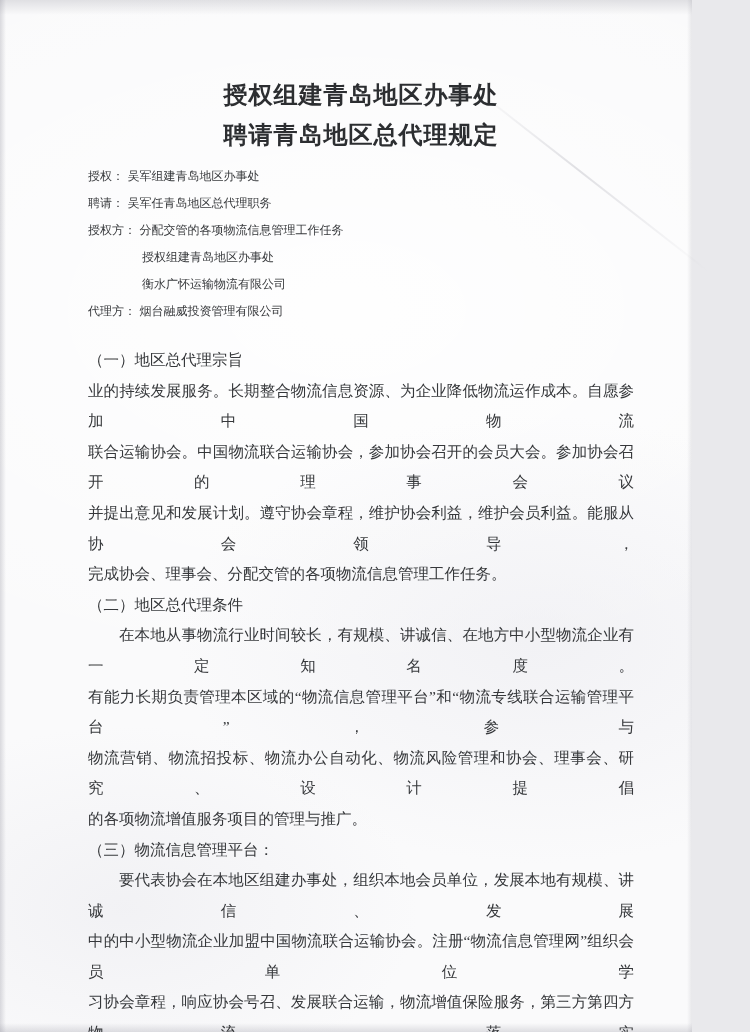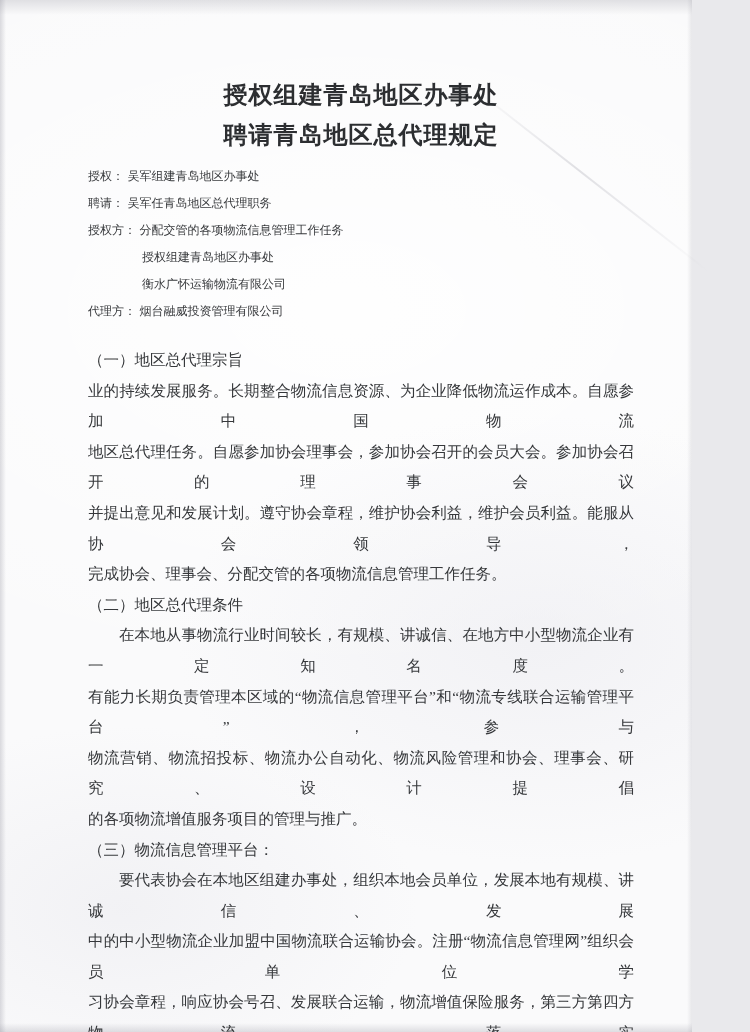--- a/index.html
+++ b/index.html
@@ -80,21 +80,21 @@
         <div class="pre-line"><span class="pre-label">代理方：</span><span class="pre-text">烟台融威投资管理有限公司</span></div>
       </div>
 
     <div class="body-text">
 
         <div class="body-line heading">（一）地区总代理宗旨</div>
 
 
         <div class="body-line fill">业的持续发展服务。长期整合物流信息资源、为企业降低物流运作成本。自愿参加中国物流</div>
 
-        <div class="body-line fill">地区总代理任务。自愿参加协会理事会，参加协会召开的会员大会。参加协会召开的理事会议</div>
+        <div class="body-line fill">联合运输协会。中国物流联合运输协会，参加协会召开的会员大会。参加协会召开的理事会议</div>
 
         <div class="body-line fill">并提出意见和发展计划。遵守协会章程，维护协会利益，维护会员利益。能服从协会领导，</div>
 
         <div class="body-line">完成协会、理事会、分配交管的各项物流信息管理工作任务。</div>
 
         <div class="body-line heading">（二）地区总代理条件</div>
 
         <div class="body-line indent fill">在本地从事物流行业时间较长，有规模、讲诚信、在地方中小型物流企业有一定知名度。</div>
 
         <div class="body-line fill">有能力长期负责管理本区域的“物流信息管理平台”和“物流专线联合运输管理平台”，参与</div>

